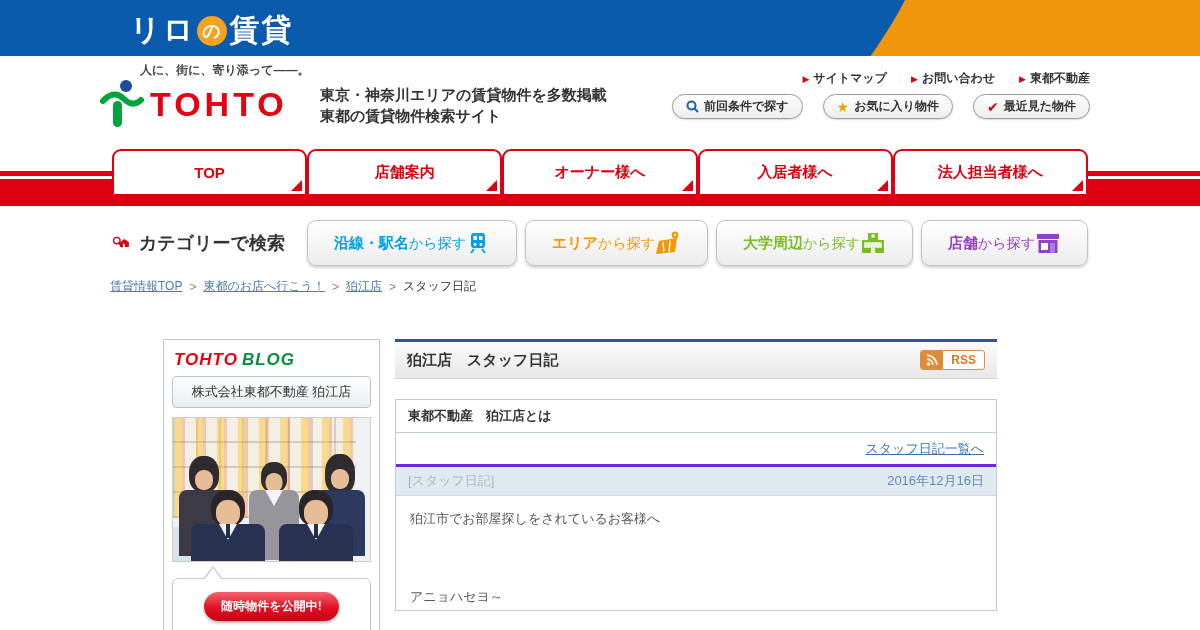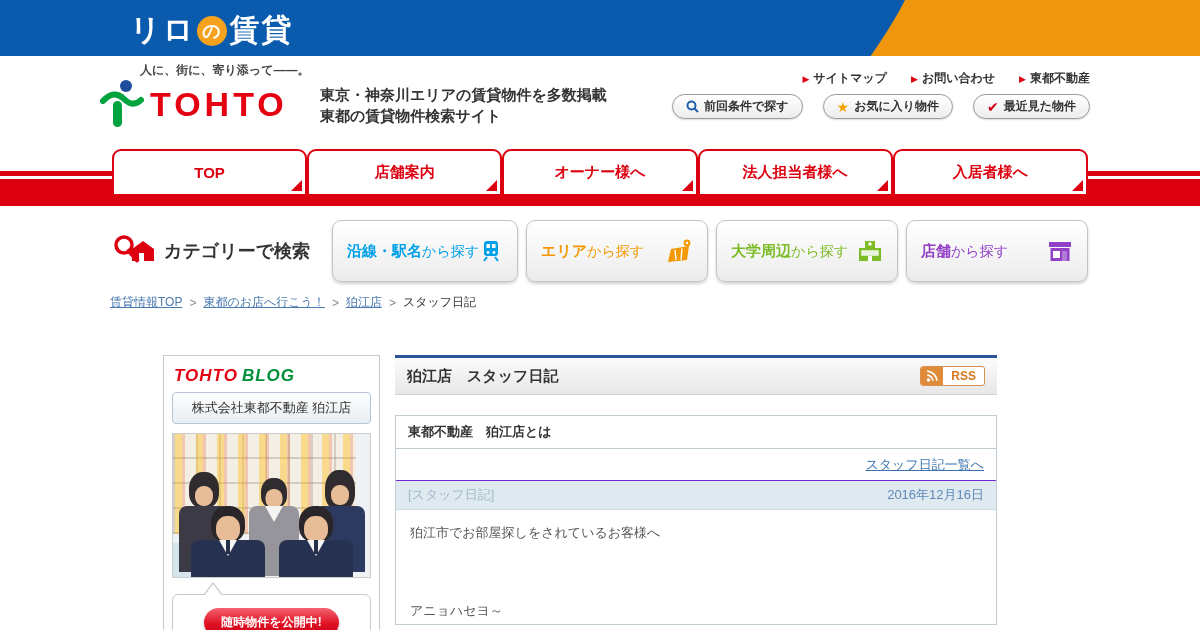--- a/index.html
+++ b/index.html
@@ -46,23 +46,23 @@
          border-radius:9px 9px 0 0; display:flex; align-items:center; justify-content:center;
          font-size:15px; font-weight:bold; color:#dd0010; cursor:pointer; }
   .tab::after { content:""; position:absolute; right:3px; bottom:3px; width:0; height:0;
                 border-left:11px solid transparent; border-bottom:11px solid #dd0010; }
 
   
   .category { display:flex; align-items:center; margin:14px 0 0 112px; width:976px; }
   .cat-icon { margin-right:10px; }
   .cat-label { font-size:18px; font-weight:bold; color:#333; margin-right:22px; white-space:nowrap; }
   .cat-buttons { display:flex; gap:8px; flex:1; }
-  .cat-btn { flex:1; height:62px; border:1px solid #c3c3c3; border-radius:9px;
+  .cat-btn { flex:1; height:46px; border:1px solid #c3c3c3; border-radius:9px;
              background:linear-gradient(#ffffff,#ececec); box-shadow:0 2px 3px rgba(0,0,0,.18);
-             display:flex; align-items:center; justify-content:space-between; padding:0 14px;
+             display:flex; align-items:center; justify-content:space-between; padding:0 26px;
              font-size:14px; cursor:pointer; white-space:nowrap; }
   .cat-btn b { font-size:15px; }
   .c-line { color:#00a0e9; } .c-area { color:#f39800; } .c-univ { color:#7cbc27; } .c-shop { color:#9240c8; }
 
   
   .breadcrumb { margin:12px 0 0 110px; font-size:12px; color:#888; display:flex; gap:7px; align-items:center; }
   .crumb-link { color:#4a7ab0; text-decoration:underline; cursor:pointer; }
   .crumb-last { color:#333; }
 
   
@@ -106,21 +106,21 @@
                     justify-content:space-between; align-items:center; }
   .page-title { font-size:15px; font-weight:bold; color:#333; }
   .rss-btn { display:flex; align-items:stretch; border:1px solid #d89050; border-radius:3px;
              overflow:hidden; background:#fff; cursor:pointer; }
   .rss-icon-box { width:22px; display:flex; align-items:center; justify-content:center; background:#e08b3a; }
   .rss-label { padding:2px 8px; color:#d87820; font-weight:bold; font-size:12px; }
   .entry-box { border:1px solid #c0ccd4; margin-top:20px; background:#fff; }
   .section-title { padding:7px 12px; font-size:13px; font-weight:bold; color:#333; border-bottom:1px solid #c0ccd4; }
   .list-link-row { text-align:right; padding:7px 12px 6px; font-size:13px; }
   .list-link { color:#3b74ad; text-decoration:underline; cursor:pointer; }
-  .date-row { background:#dfe9f0; border-top:1px solid #6d28d9; border-bottom:1px solid #ccd9e1;
+  .date-row { background:#dfe9f0; border-top:3px solid #6d28d9; border-bottom:1px solid #ccd9e1;
               display:flex; justify-content:space-between; padding:5px 12px; font-size:13px;gap:12px; }
   .entry-cat { color:#a3b9c9; }
   .entry-date { color:#5e8ab8; }
   .entry-body { padding:10px 14px 0; font-size:13px; color:#555; }
   .entry-body p { line-height:26px; min-height:26px; }
 </style>
 </head>
 <body>
 
 <div class="topbar">
@@ -187,24 +187,24 @@
     <div class="tab">
         <span>TOP</span>
       </div>
     <div class="tab">
         <span>店舗案内</span>
       </div>
     <div class="tab">
         <span>オーナー様へ</span>
       </div>
     <div class="tab">
+        <span>入居者様へ</span>
+      </div>
+    <div class="tab">
         <span>法人担当者様へ</span>
-      </div>
-    <div class="tab">
-        <span>入居者様へ</span>
       </div>
   </div>
 </div>
 
 <div class="category">
   <svg class="cat-icon" width="42" height="36" viewBox="0 0 42 36">
     <path d="M20 16 l11 -8 l11 8 v12 h-22 z" fill="#dd0010"></path>
     <rect x="27" y="20" width="5" height="8" fill="#fff"></rect>
     <circle cx="12" cy="12" r="8" fill="none" stroke="#dd0010" stroke-width="3.5"></circle>
     <line x1="17" y1="18" x2="25" y2="27" stroke="#dd0010" stroke-width="4.5" stroke-linecap="round"></line>

